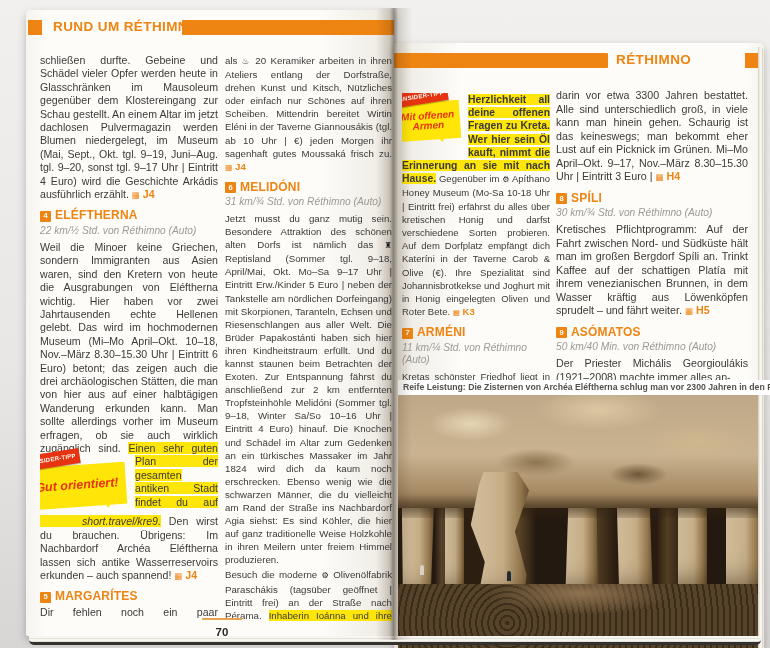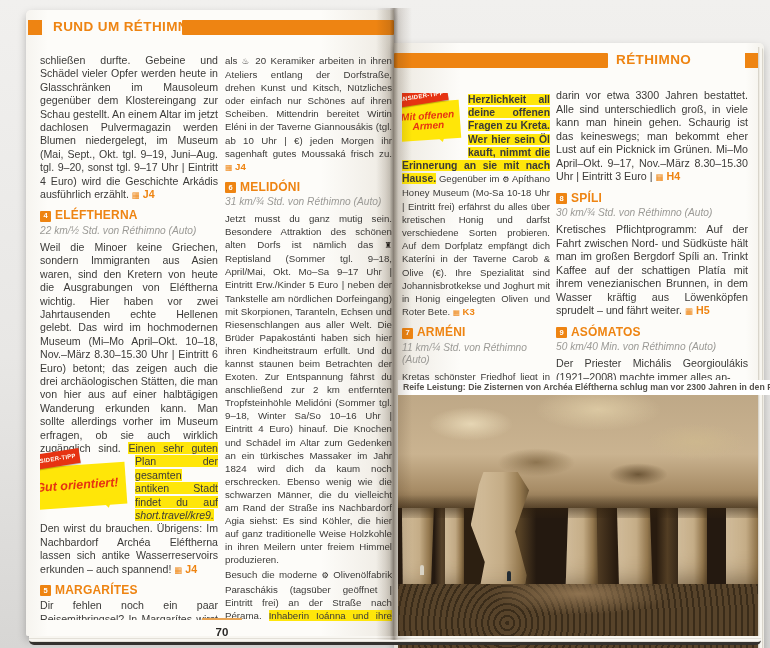--- a/index.html
+++ b/index.html
@@ -37,21 +37,21 @@
 
   
   .col { position:absolute; text-align:justify; overflow:hidden; }
   .lp-c1 { left:14px; top:44px; width:178px; height:566px; font-size:10.6px; line-height:13.4px; }
   .lp-c2 { left:199px; top:44px; width:167px; height:568px; font-size:9.7px;  line-height:13.1px; }
   .rp-c1 { left:8px;  top:50px; width:148px; height:298px; font-size:9.5px;  line-height:13.2px; }
   .rp-c2 { left:162px; top:46px; width:192px; height:302px; font-size:10.7px; line-height:13.5px; }
   .para { margin:0 0 2px; hyphens:auto; -webkit-hyphens:auto; }
   .sg-i  { }
   .sg-hl { background:#ffe60a; }
-  .sg-ihl{ background:#ffe60a; font-style:italic; }
+  .sg-ihl{ background:#ffe60a; font-style:italic;padding-left:42px; }
   .sg-ref{ color:#ee8412; font-weight:bold; }
   .sg-rfi{ color:#ee8412; font-size:.8em; }
   .sg-poi{ color:#1c1b19; font-size:.85em; }
   .rp-intro { font-size:10.4px; line-height:13.2px; font-weight:bold; }
 
   .sec { display:flex; align-items:center; gap:4px; margin:7px 0 2px; }
   .sec-num { flex:0 0 auto; background:#ee8412; color:#fff; font-size:7.5px; font-weight:bold;
     width:11px; height:11px; display:flex; align-items:center; justify-content:center; border-radius:1px; }
   .sec-title { color:#ee8412; font-weight:bold; font-size:12px; letter-spacing:.2px; }
   .dist { color:#9b9a96; font-style:italic; font-size:10.2px; line-height:12px; margin:0 0 4px; text-align:left; }

